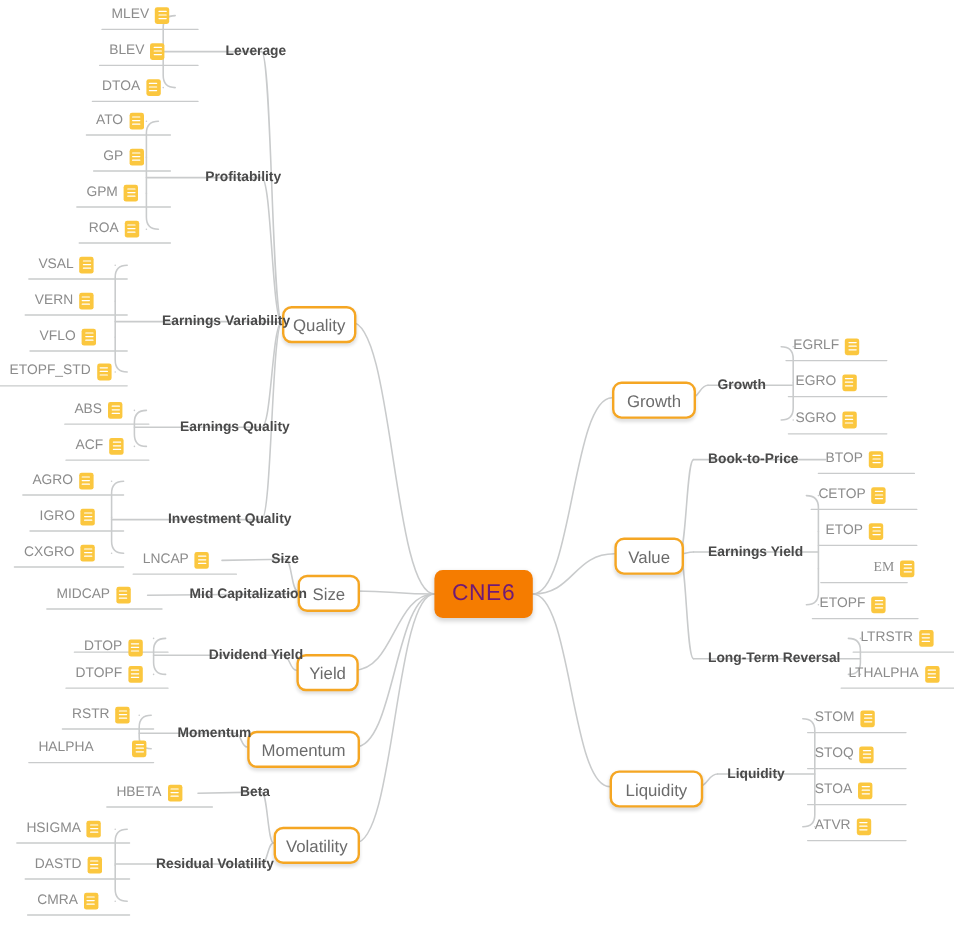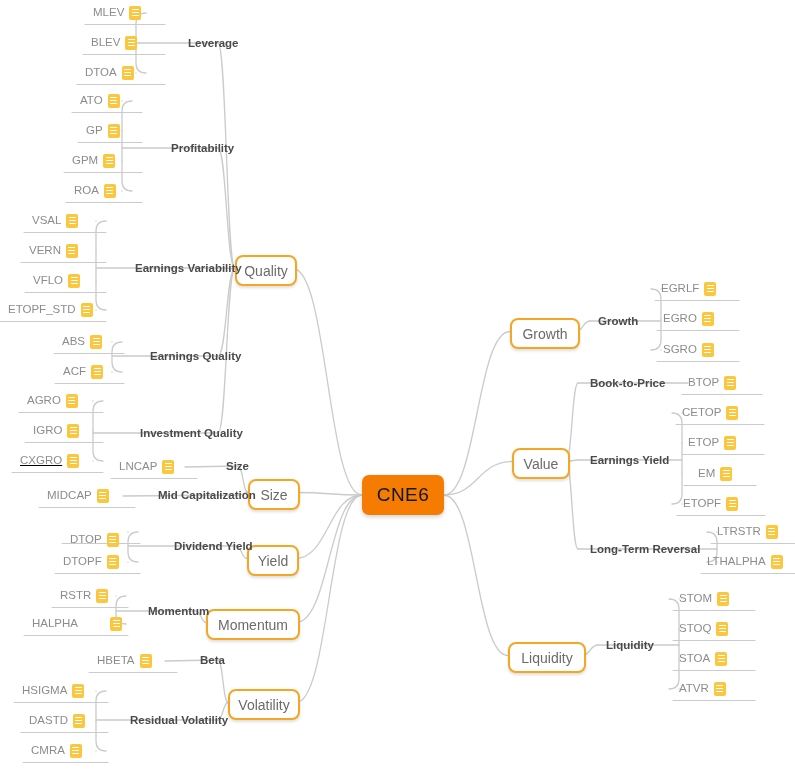--- a/index.html
+++ b/index.html
@@ -178,21 +178,21 @@
       <path d="M 679 645 L 598 645" fill="none" stroke="#c9cbcc" stroke-width="1.3" stroke-linecap="round"></path>
       <path d="M 679 599 L 679 599" fill="none" stroke="#c9cbcc" stroke-width="1.3" stroke-linecap="round"></path>
       <path d="M 679 629 L 679 629" fill="none" stroke="#c9cbcc" stroke-width="1.3" stroke-linecap="round"></path>
       <path d="M 679 659 L 679 659" fill="none" stroke="#c9cbcc" stroke-width="1.3" stroke-linecap="round"></path>
       <path d="M 679 689 L 679 689" fill="none" stroke="#c9cbcc" stroke-width="1.3" stroke-linecap="round"></path>
       <path d="M 673 610.5 L 755 610.5" fill="none" stroke="#c9cbcc" stroke-width="1.1" stroke-linecap="round"></path>
       <path d="M 673 640.5 L 755 640.5" fill="none" stroke="#c9cbcc" stroke-width="1.1" stroke-linecap="round"></path>
       <path d="M 673 670.5 L 755 670.5" fill="none" stroke="#c9cbcc" stroke-width="1.1" stroke-linecap="round"></path>
       <path d="M 673 700.5 L 755 700.5" fill="none" stroke="#c9cbcc" stroke-width="1.1" stroke-linecap="round"></path>
     </svg>
-<div class="root-node" style="left: 362px; top: 475px; width: 82px; height: 40px; background: rgb(245, 124, 0); color: #0f172a;">CNE6</div>
+<div class="root-node" style="left: 362px; top: 475px; width: 82px; height: 40px; background: rgb(245, 124, 0); color: #701a75;">CNE6</div>
     <div class="branch-node" style="left: 235px; top: 255px; width: 58px; height: 27px; border-color: rgb(245, 166, 35); color: rgb(107, 107, 107);">Quality</div>
     <div class="group-label left" style="left: 158px; top: 36px;">Leverage</div>
     <div class="leaf" style="left: 93px; top: 4px;">
       <span class="leaf-text">MLEV</span>
       <span class="leaf-icon" style="background: rgb(251, 199, 63);">
         <i></i>
         <i></i>
         <i></i>
       </span>
     </div>
@@ -305,21 +305,21 @@
       </span>
     </div>
     <div class="leaf" style="left: 33px; top: 422px;">
       <span class="leaf-text">IGRO</span>
       <span class="leaf-icon" style="background: rgb(251, 199, 63);">
         <i></i>
         <i></i>
         <i></i>
       </span>
     </div>
-    <div class="leaf" style="left: 20px; top: 452px; text-decoration: underline;">
+    <div class="leaf" style="left: 20px; top: 452px;">
       <span class="leaf-text">CXGRO</span>
       <span class="leaf-icon" style="background: rgb(251, 199, 63);">
         <i></i>
         <i></i>
         <i></i>
       </span>
     </div>
     <div class="branch-node" style="left: 248px; top: 479px; width: 48px; height: 27px; border-color: rgb(245, 166, 35); color: rgb(107, 107, 107);">Size</div>
     <div class="group-label left" style="left: 196px; top: 459px;">Size</div>
     <div class="leaf" style="left: 119px; top: 458px;">
@@ -456,21 +456,21 @@
       </span>
     </div>
     <div class="leaf" style="left: 688px; top: 434px;">
       <span class="leaf-text">ETOP</span>
       <span class="leaf-icon" style="background: rgb(251, 199, 63);">
         <i></i>
         <i></i>
         <i></i>
       </span>
     </div>
-    <div class="leaf" style="left: 698px; top: 465px;">
+    <div class="leaf" style="left: 728px; top: 465px; font-family: Liberation Serif, serif;">
       <span class="leaf-text">EM</span>
       <span class="leaf-icon" style="background: rgb(251, 199, 63);">
         <i></i>
         <i></i>
         <i></i>
       </span>
     </div>
     <div class="leaf" style="left: 683px; top: 495px;">
       <span class="leaf-text">ETOPF</span>
       <span class="leaf-icon" style="background: rgb(251, 199, 63);">

